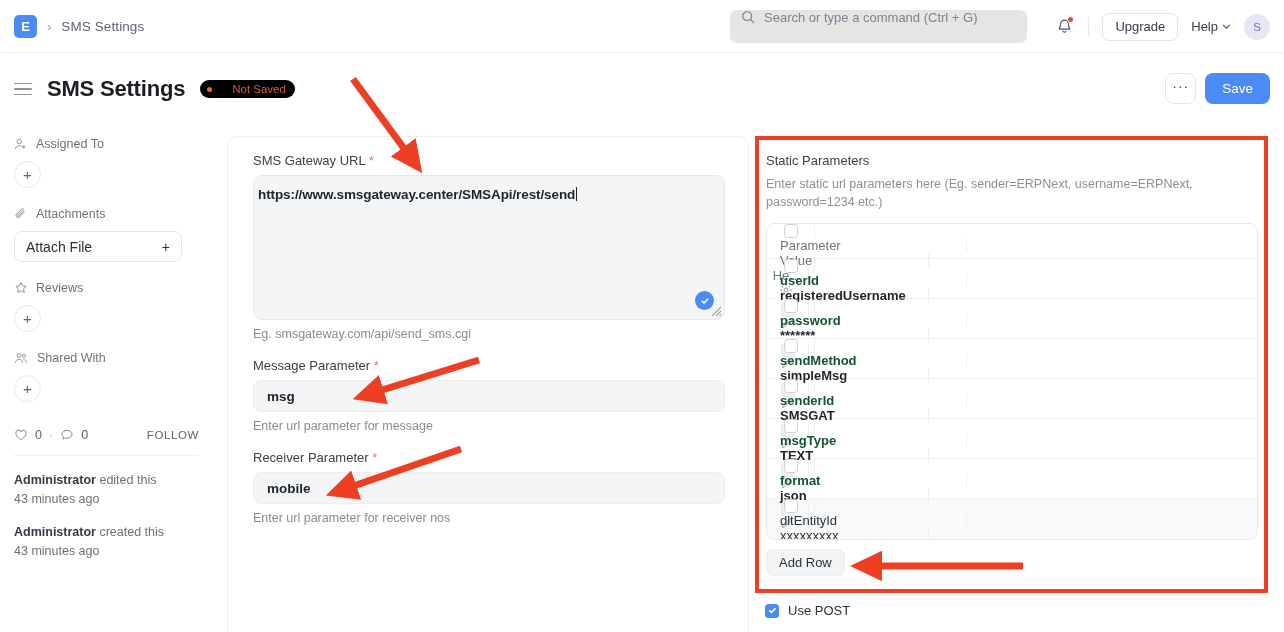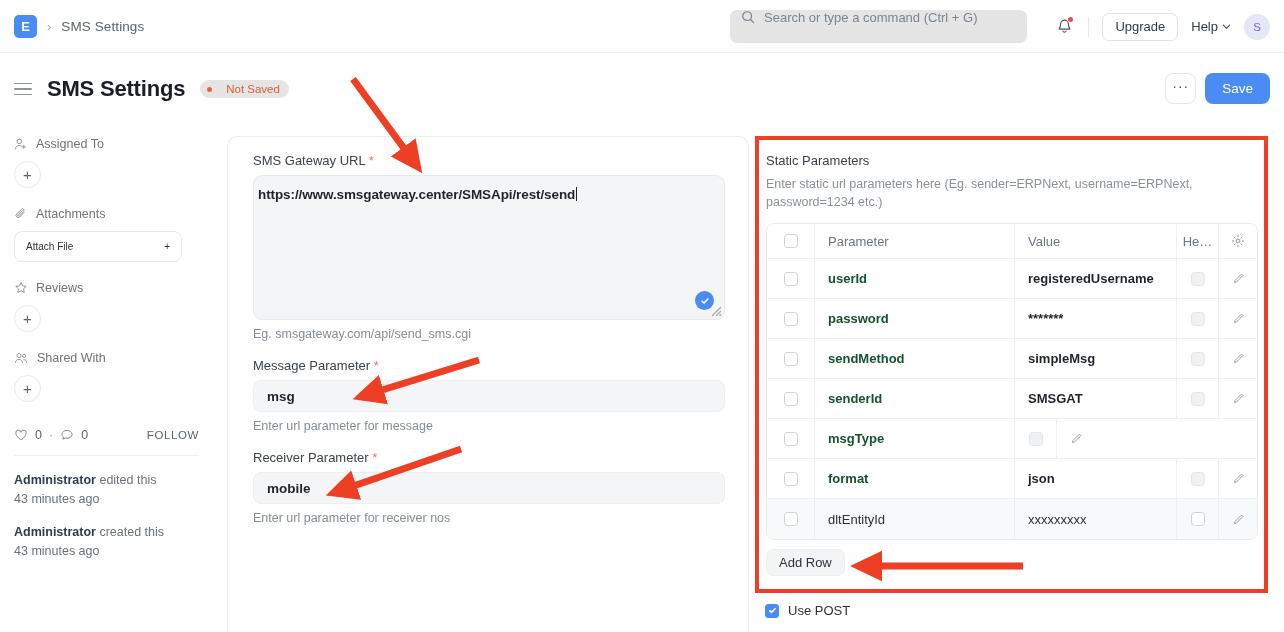--- a/index.html
+++ b/index.html
@@ -57,23 +57,23 @@
 
   
   .page-head {
     position: absolute; top: 53px; left: 0; width: 1284px; height: 72px;
     background: #fff; display: flex; align-items: center;
   }
   .hamburger { margin-left: 14px; width: 18px; display: flex; flex-direction: column; gap: 4px; cursor: pointer; }
   .hamburger i { display: block; height: 1.6px; background: #8d949e; border-radius: 2px; }
   .page-title { margin-left: 15px; font-size: 22px; font-weight: bold; color: #1b1f24; letter-spacing: -.2px; }
   .badge-notsaved {
-    margin-left: 15px; background: #e5e5e5; color: #d85c3a;
+    margin-left: 15px; background: #000000; color: #d85c3a;
     border-radius: 9px; padding: 3px 9px 3px 7px; font-size: 11.5px;
-    display: flex; align-items: center; gap: 14px;
+    display: flex; align-items: center; gap: 20px;
   }
   .badge-notsaved .dot { width: 5px; height: 5px; border-radius: 50%; background: #e8643c; display:inline-block;}
   .head-actions { position: absolute; right: 14px; top: 20px; display: flex; align-items: center; gap: 9px; }
   .dots-btn {
     width: 31px; height: 31px; border: 1px solid #e4e7ea; border-radius: 8px;
     background: #fff; display: flex; align-items: center; justify-content: center;
     font-size: 14px; color: #4a5260; cursor: pointer; letter-spacing: 1px; padding-bottom:5px;
   }
   .save-btn {
     height: 31px; padding: 0 17px; border-radius: 8px; background: #4B8BF4;
@@ -89,21 +89,21 @@
   .sb-group { margin-bottom: 19px; }
   .sb-label { display: flex; align-items: center; gap: 8px; color: #737373; font-size: 12.5px; margin-bottom: 10px; }
   .sb-plus {
     width: 27px; height: 27px; border-radius: 50%; border: 1px solid #e6e9ec;
     background: #fff; display: flex; align-items: center; justify-content: center;
     color: #5c6470; font-size: 15px; cursor: pointer; line-height: 1;
   }
   .attach-btn {
     width: 168px; height: 31px; border: 1px solid #e4e7ea; border-radius: 8px;
     background: #fff; display: flex; align-items: center; justify-content: space-between;
-    padding: 0 11px; font-size: 10px; color: #2b3138; cursor: pointer;
+    padding: 0 11px; font-size: 14px; color: #2b3138; cursor: pointer;
   }
   .sb-stats { display: flex; align-items: center; gap: 7px; margin-top: 26px; font-size: 12.5px; color: #5c6470; }
   .sb-stats .mid-dot { color: #98a0aa; }
   .follow { margin-left: auto; font-size: 11.5px; color: #5c6470; letter-spacing: .6px; cursor: pointer; }
   .sb-divider { height: 1px; background: #edeff1; margin: 13px 0 15px 0; }
   .activity { font-size: 12.5px; color: #6b7179; line-height: 19px; margin-bottom: 14px; }
   .activity b { color: #333c48; font-weight: bold; }
   .activity .ago { display: block; }
 
   
@@ -137,21 +137,21 @@
   
   .right-panel {
     position: absolute; top: 136px; left: 757px; width: 510px;
   }
   .rp-title { font-size: 13px; color: #3b424b; margin-bottom: 7px; }
   .rp-desc { font-size: 12.5px; color: #8b9199; line-height: 18px; width: 462px; margin-bottom: 12px; }
   .grid-table {
     width: 492px; border: 1px solid #e8eaec; border-radius: 8px; overflow: hidden;
     background: #fff;
   }
-  .grid-row { display: flex; align-items: stretch; border-bottom: 1px solid #edeff1; height: 40px; }
+  .grid-row { display: flex; align-items: stretch; border-bottom: 1px solid #edeff1; height: 40px; flex-direction: column; }
   .grid-row:last-child { border-bottom: none; }
   .grid-row.head { height: 35px; background: #fff; }
   .grid-row.active { background: #f8f9fa; }
   .cell { display: flex; align-items: center; border-right: 1px solid #edeff1; padding: 0 13px; font-size: 13px; }
   .cell.c-check { width: 48px; justify-content: center; padding: 0; }
   .cell.c-param { width: 200px; font-weight: bold; color: #14532d; }
   .cell.c-value { width: 162px; font-weight: bold; color: #1f242b; }
   .cell.c-head { width: 42px; justify-content: center; padding: 0; text-align: center; }
   .cell.c-edit { width: 38px; justify-content: center; border-right: none; padding: 0; cursor: pointer; }
   .grid-row.head .cell { color: #6f767f; font-weight: normal; font-size: 13px; }
@@ -432,20 +432,21 @@
                 <path d="M11.6 2.6l1.8 1.8-8 8-2.4.6.6-2.4z" fill="none" stroke="#8d949e" stroke-width="1.1" stroke-linejoin="round"></path>
               </svg>
           </div>
         </div>
 
         <div class="grid-row">
           <div class="cell c-check">
               <span class="cb"></span>
             </div>
           <div class="cell c-param">msgType</div>
+          <div class="cell c-value">TEXT</div>
           <div class="cell c-head">
               <span class="cb flat"></span>
             </div>
           <div class="cell c-edit">
             <svg width="13" height="13" viewBox="0 0 16 16">
                 <path d="M11.6 2.6l1.8 1.8-8 8-2.4.6.6-2.4z" fill="none" stroke="#8d949e" stroke-width="1.1" stroke-linejoin="round"></path>
               </svg>
           </div>
         </div>
 

